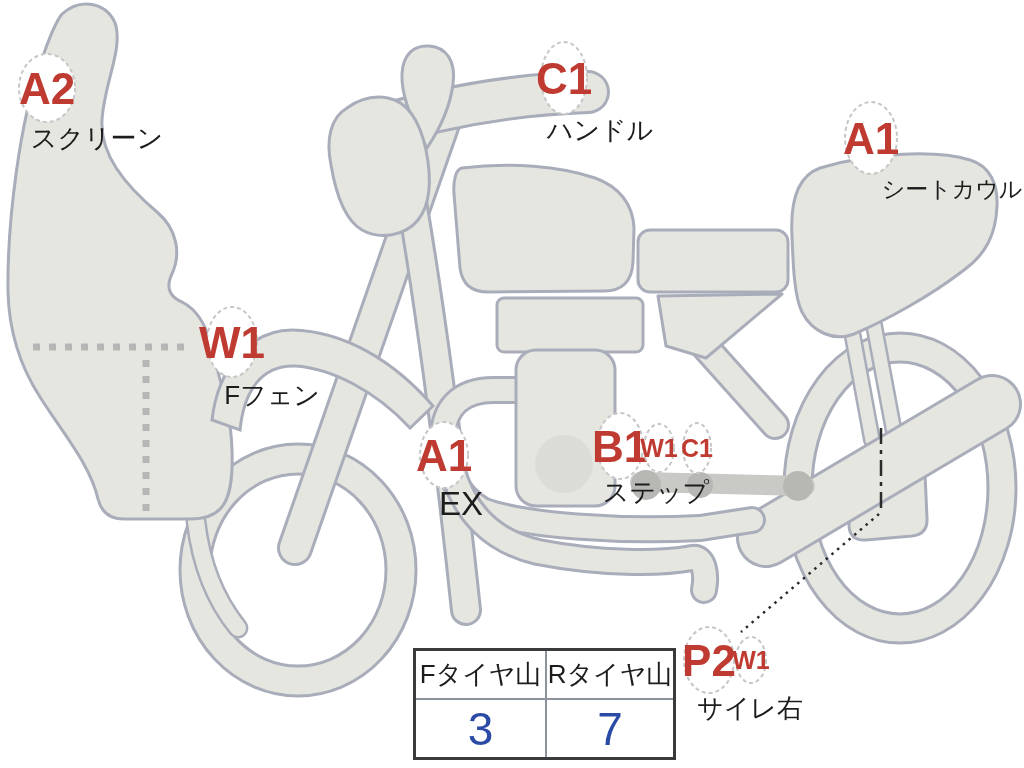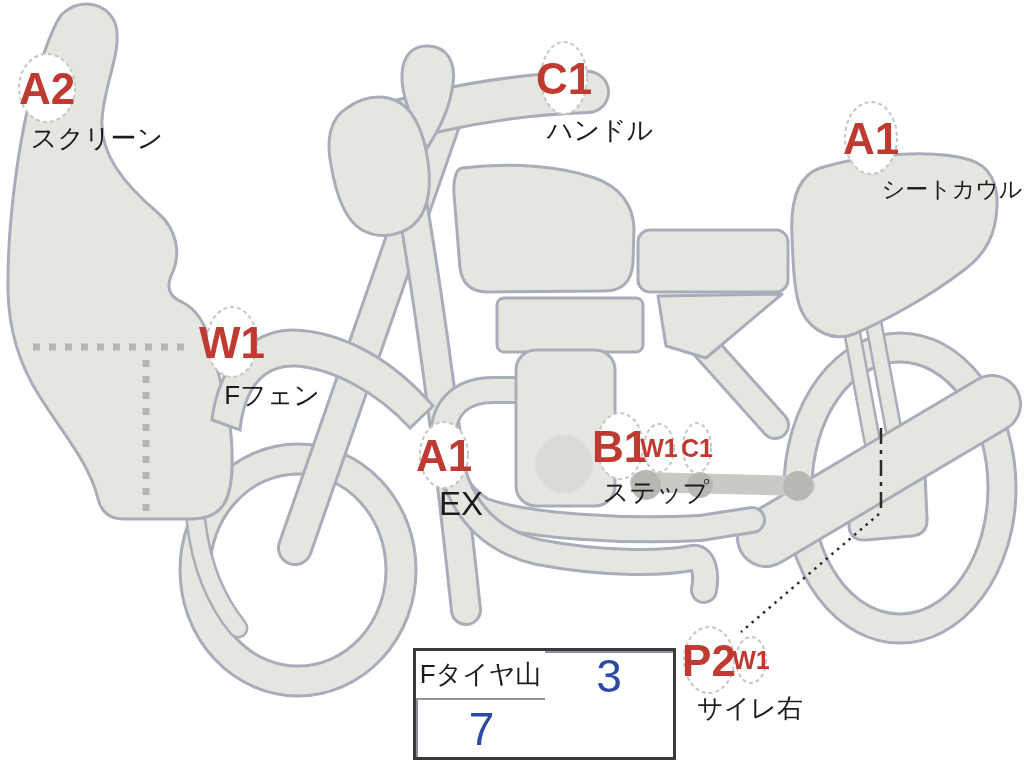--- a/index.html
+++ b/index.html
@@ -38,20 +38,21 @@
   .tire-header{font-size:26px;color:#1c1c1c;font-weight:500;}
   .tire-value{font-size:46px;color:#2b4aa5;}
 </style>
 </head>
 <body>
 
 <div class="stage">
 
   <div class="tire-table">
     <div class="tire-cell tire-header">Fタイヤ山</div>
+    <div class="tire-cell tire-header c2">Rタイヤ山</div>
     <div class="tire-cell tire-value r2">3</div>
     <div class="tire-cell tire-value c2 r2">7</div>
   </div>
 
   <svg width="1024" height="768" viewBox="0 0 1024 768">
 
     <path class="bp" fill-rule="evenodd" d="M180,570 a118,126 0 1,0 236,0 a118,126 0 1,0 -236,0 M210,570 a88,96 0 1,0 176,0 a88,96 0 1,0 -176,0"></path>
     <path class="bp" fill-rule="evenodd" d="M784,488 a116,155 0 1,0 232,0 a116,155 0 1,0 -232,0 M812,488 a88,126 0 1,0 176,0 a88,126 0 1,0 -176,0"></path>
     <path class="bp" d="M852,472 L908,462 Q924,460 925,474 L927,518 Q928,534 912,536 L866,540 Q850,541 849,526 Z"></path>
 

